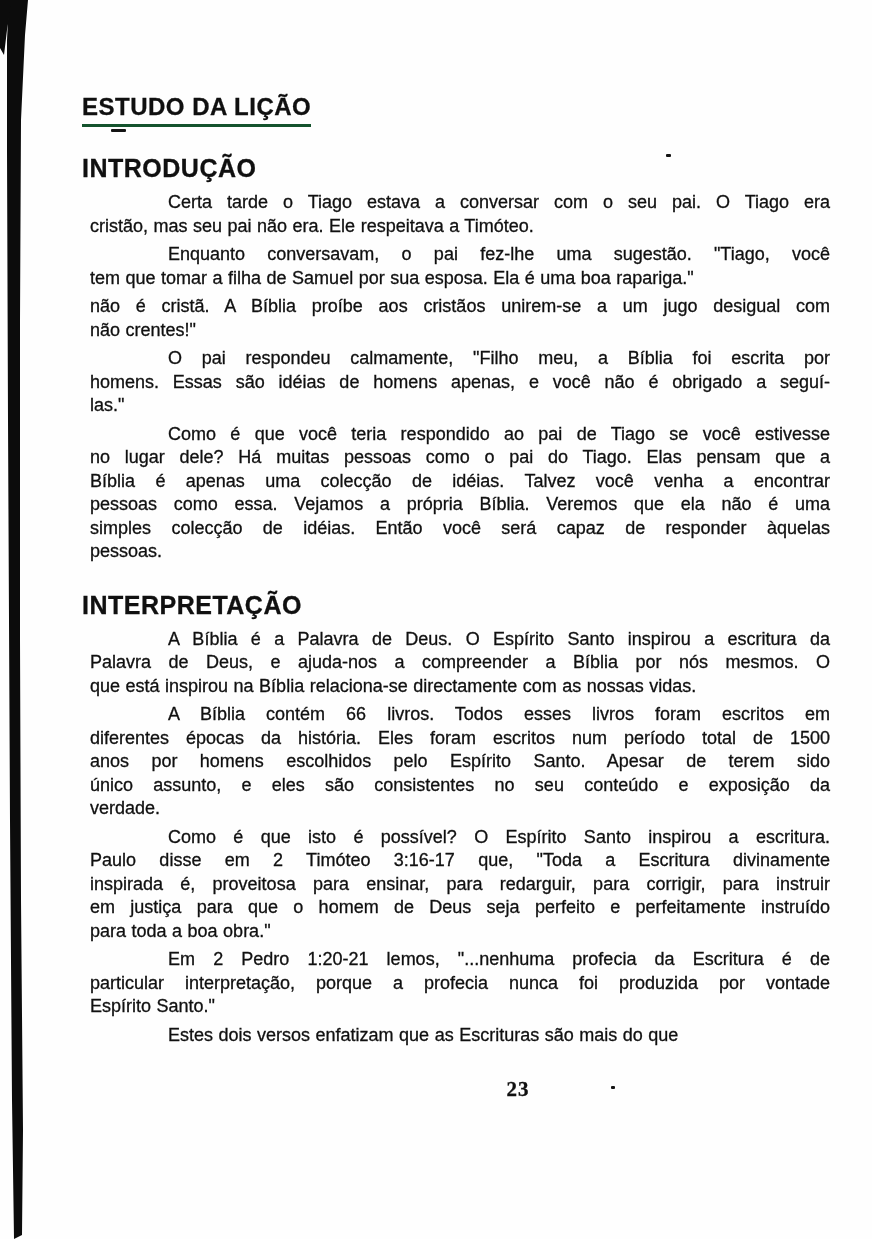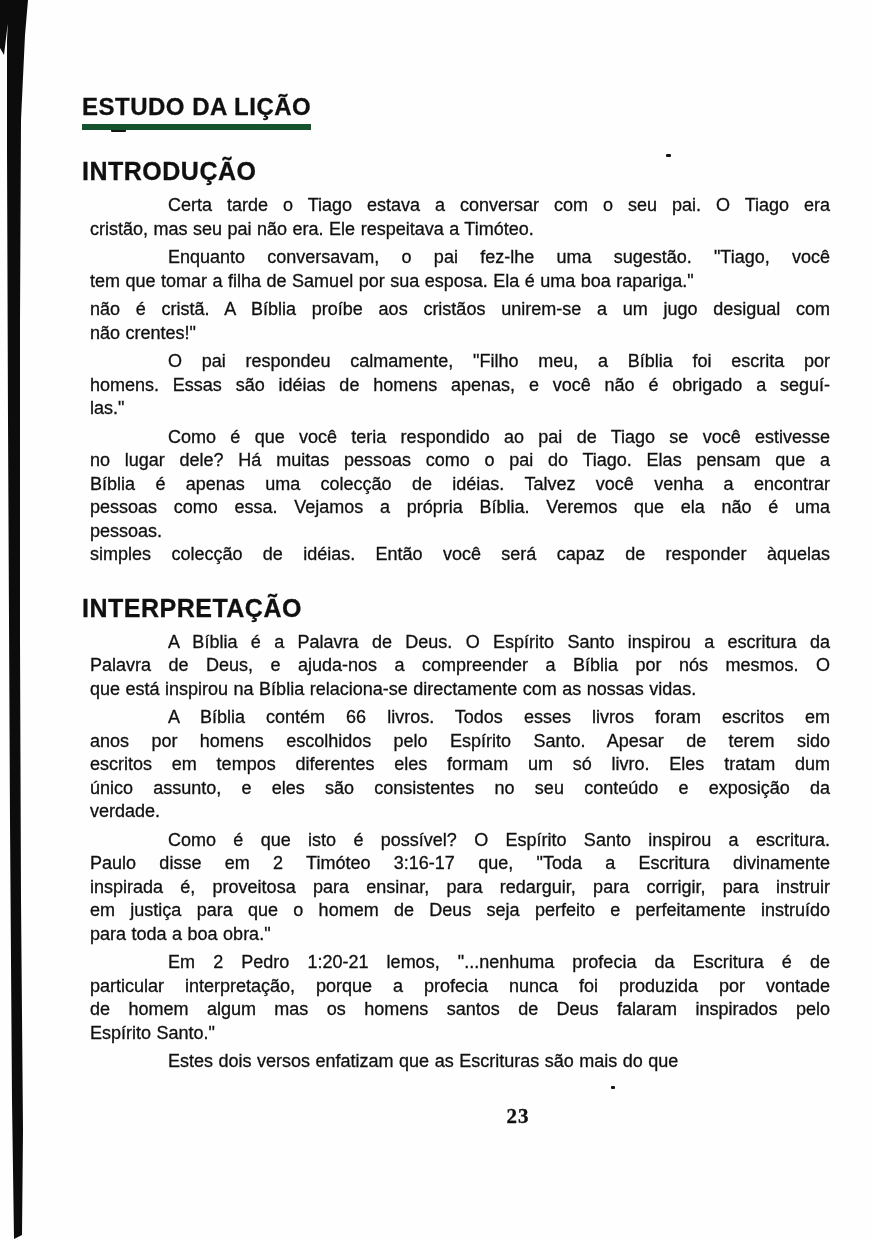--- a/index.html
+++ b/index.html
@@ -31,21 +31,21 @@
   }
   .doc-title{
     margin:0;
     font-size:24px;
     line-height:30px;
     font-weight:bold;
     letter-spacing:0.5px;
   }
   .doc-title .u{
     display:inline-block;
-    border-bottom:6px solid #14532d;
+    border-bottom:3px solid #14532d;
     padding-bottom:2px;
   }
   .section-heading{
     font-size:25px;
     line-height:30px;
     font-weight:bold;
     letter-spacing:0.5px;
     margin:26px 0 8px 0;
   }
   .paragraph{margin:0 0 5px 8px;}
@@ -107,47 +107,46 @@
         <div class="paragraph">
           <div class="line first">O pai respondeu calmamente, "Filho meu, a Bíblia foi escrita por</div>
           <div class="line">homens. Essas são idéias de homens apenas, e você não é obrigado a seguí-</div>
           <div class="line last">las."</div>
         </div>
         <div class="paragraph">
           <div class="line first">Como é que você teria respondido ao pai de Tiago se você estivesse</div>
           <div class="line">no lugar dele? Há muitas pessoas como o pai do Tiago. Elas pensam que a</div>
           <div class="line">Bíblia é apenas uma colecção de idéias. Talvez você venha a encontrar</div>
           <div class="line">pessoas como essa. Vejamos a própria Bíblia. Veremos que ela não é uma</div>
+          <div class="line">simples colecção de idéias. Então você será capaz de responder àquelas</div>
           <div class="line last">pessoas.</div>
-          <div class="line">simples colecção de idéias. Então você será capaz de responder àquelas</div>
         </div>
         <div class="section-heading">INTERPRETAÇÃO</div>
         <div class="paragraph">
           <div class="line first">A Bíblia é a Palavra de Deus. O Espírito Santo inspirou a escritura da</div>
           <div class="line">Palavra de Deus, e ajuda-nos a compreender a Bíblia por nós mesmos. O</div>
           <div class="line last">que está inspirou na Bíblia relaciona-se directamente com as nossas vidas.</div>
         </div>
         <div class="paragraph">
           <div class="line first">A Bíblia contém 66 livros. Todos esses livros foram escritos em</div>
+          <div class="line">diferentes épocas da história. Eles foram escritos num período total de 1500</div>
           <div class="line">anos por homens escolhidos pelo Espírito Santo. Apesar de terem sido</div>
-          <div class="line">escritos em tempos diferentes eles formam um só livro. Eles tratam dum</div>
           <div class="line">único assunto, e eles são consistentes no seu conteúdo e exposição da</div>
           <div class="line last">verdade.</div>
         </div>
         <div class="paragraph">
           <div class="line first">Como é que isto é possível? O Espírito Santo inspirou a escritura.</div>
           <div class="line">Paulo disse em 2 Timóteo 3:16-17 que, "Toda a Escritura divinamente</div>
           <div class="line">inspirada é, proveitosa para ensinar, para redarguir, para corrigir, para instruir</div>
           <div class="line">em justiça para que o homem de Deus seja perfeito e perfeitamente instruído</div>
           <div class="line last">para toda a boa obra."</div>
         </div>
         <div class="paragraph">
           <div class="line first">Em 2 Pedro 1:20-21 lemos, "...nenhuma profecia da Escritura é de</div>
           <div class="line">particular interpretação, porque a profecia nunca foi produzida por vontade</div>
-          <div class="line">de homem algum mas os homens santos de Deus falaram inspirados pelo</div>
           <div class="line last">Espírito Santo."</div>
         </div>
         <div class="paragraph">
           <div class="line first last">Estes dois versos enfatizam que as Escrituras são mais do que</div>
         </div>
       </div>
 
     <div class="page-number-row">
       <span class="page-number">23</span>
     </div>

